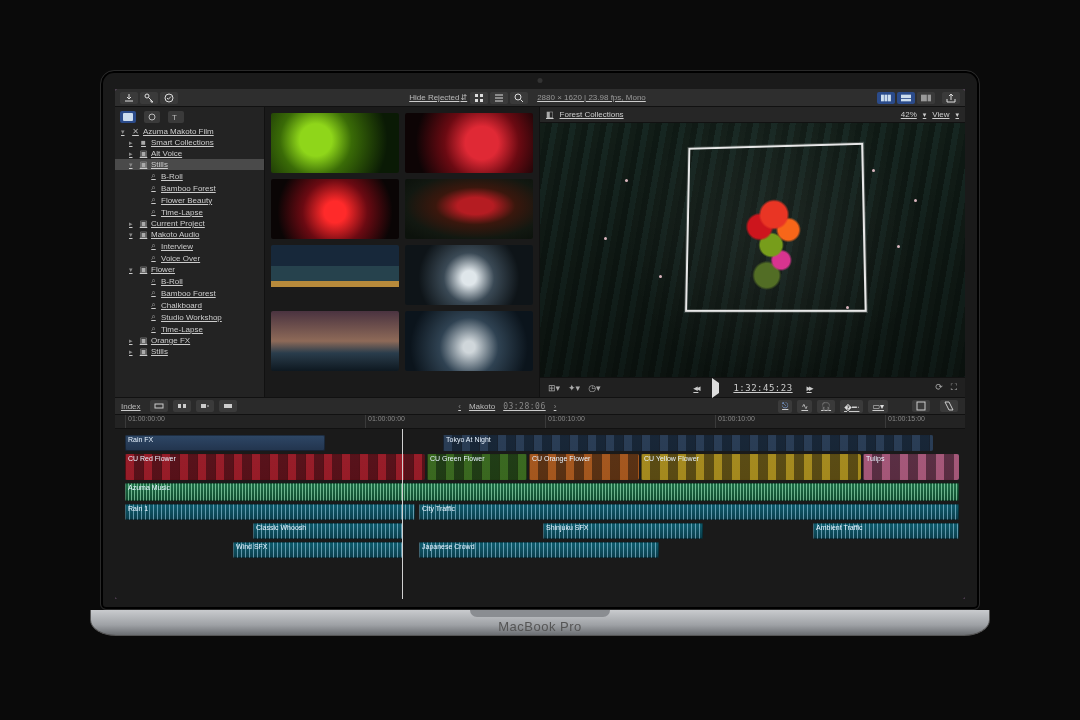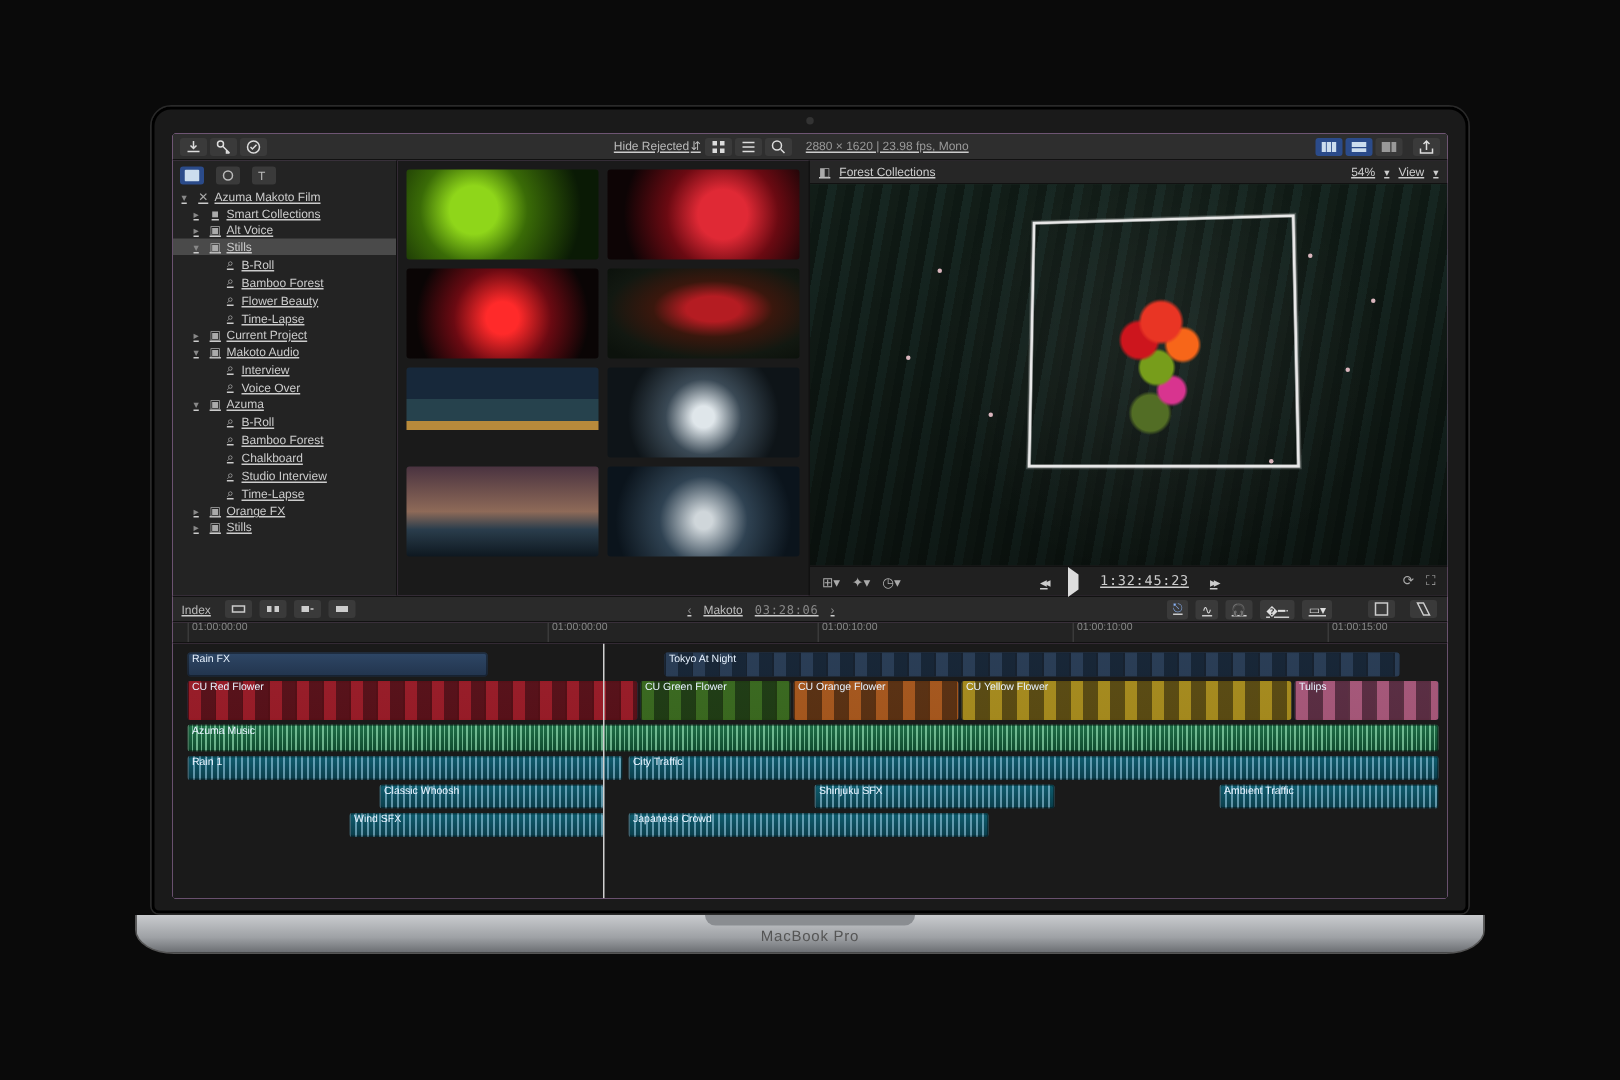--- a/index.html
+++ b/index.html
@@ -54,21 +54,21 @@
     position:relative;
     border:1px solid #555;
     border-top:none;
   }
   .base::before{
     content:""; position:absolute; top:0; left:50%; transform:translateX(-50%);
     width:140px; height:7px; background:#8a8d91; border-radius:0 0 8px 8px;
   }
   .base .brand{
     position:absolute; top:9px; left:50%; transform:translateX(-50%);
-    font-size:10px; color:#555; letter-spacing:0.5px;
+    font-size:13px; color:#555; letter-spacing:0.5px;
   }
   
   .toolbar {
     height: 18px;
     background: #2e2e2e;
     display:flex; align-items:center;
     padding:0 4px;
     border-bottom:1px solid #111;
     font-size:8px; color:#bbb;
   }
@@ -392,41 +392,41 @@
                 <span>Interview</span>
               </div>
               <div class="sb-row i2">
                 <span class="tw"></span>
                 <span class="ic">⌕</span>
                 <span>Voice Over</span>
               </div>
               <div class="sb-row i1">
                 <span class="tw">▾</span>
                 <span class="ic">▣</span>
-                <span>Azuma</span>
+                <span>Flower</span>
               </div>
               <div class="sb-row i2">
                 <span class="tw"></span>
                 <span class="ic">⌕</span>
                 <span>B-Roll</span>
               </div>
               <div class="sb-row i2">
                 <span class="tw"></span>
                 <span class="ic">⌕</span>
                 <span>Bamboo Forest</span>
               </div>
               <div class="sb-row i2">
                 <span class="tw"></span>
                 <span class="ic">⌕</span>
                 <span>Chalkboard</span>
               </div>
               <div class="sb-row i2">
                 <span class="tw"></span>
                 <span class="ic">⌕</span>
-                <span>Studio Interview</span>
+                <span>Studio Workshop</span>
               </div>
               <div class="sb-row i2">
                 <span class="tw"></span>
                 <span class="ic">⌕</span>
                 <span>Time-Lapse</span>
               </div>
               <div class="sb-row i1">
                 <span class="tw">▸</span>
                 <span class="ic">▣</span>
                 <span>Orange FX</span>
@@ -458,21 +458,21 @@
           </div>
         </div>
 
         <div class="viewer">
           <div class="viewer-header">
             <div class="left">
               <span style="color:#aaa">◧</span>
               <span>Forest Collections</span>
             </div>
             <div class="right">
-              <span>54%</span>
+              <span>42%</span>
               <span style="font-size:7px">▾</span>
               <span>View</span>
               <span style="font-size:7px">▾</span>
             </div>
           </div>
           <div class="canvas">
             <div class="bamboo-shade"></div>
             <div class="frame"></div>
             <div class="bouquet"></div>
             <span class="petal" style="left:20%;top:22%"></span>

